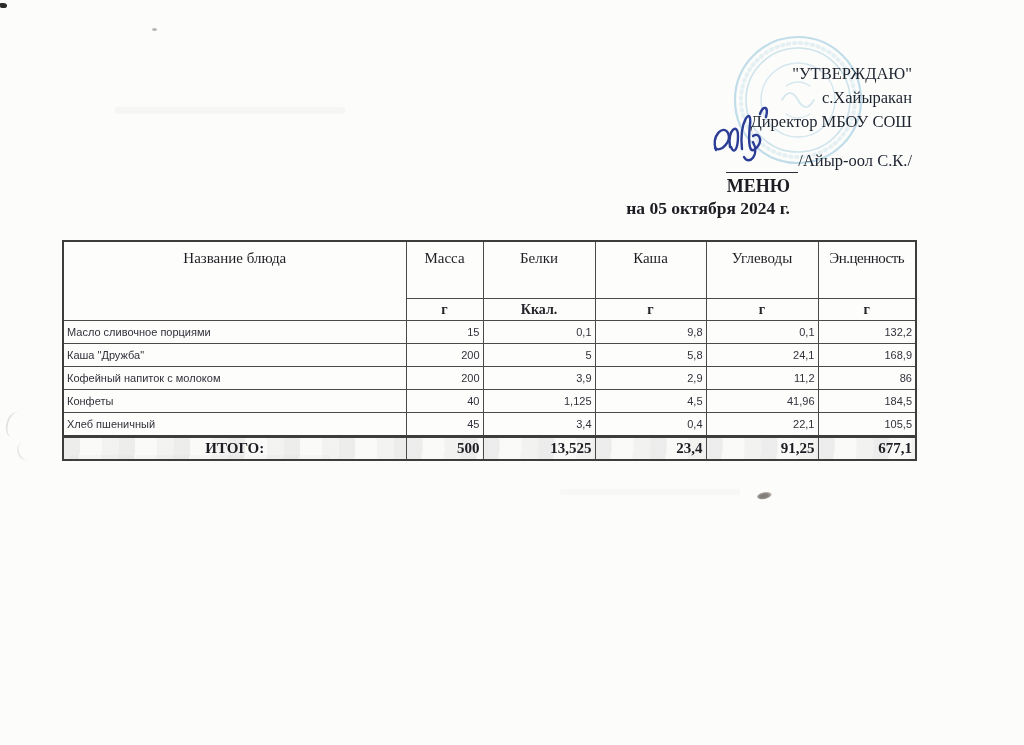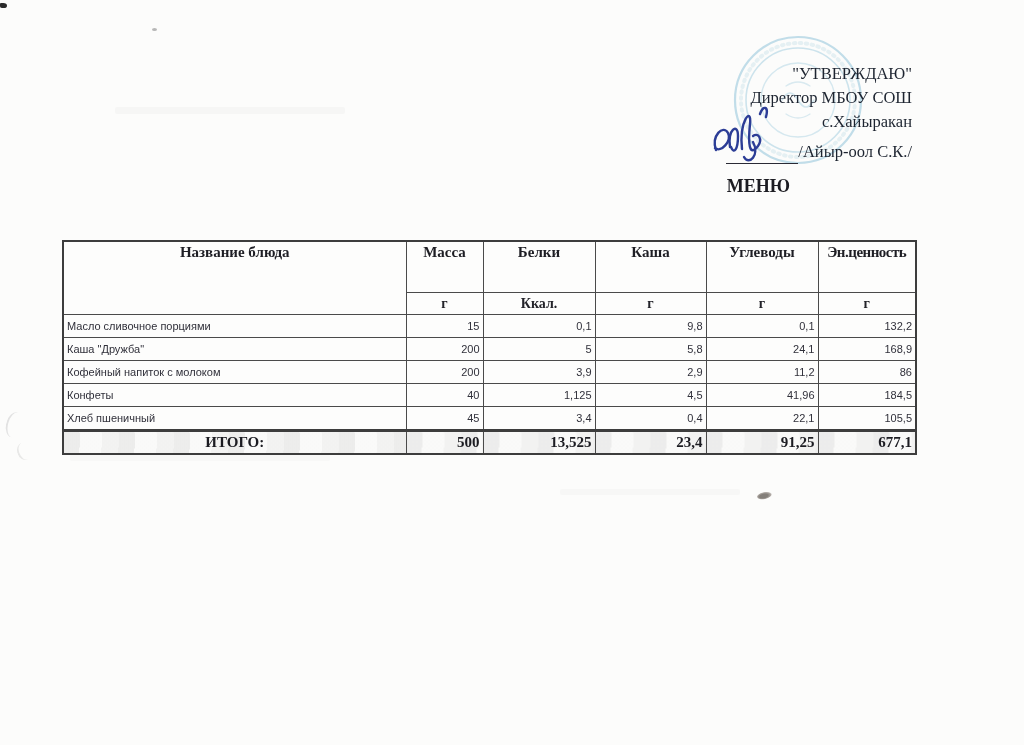--- a/index.html
+++ b/index.html
@@ -8,21 +8,21 @@
     background:#fcfcfb; overflow:hidden;
     font-family:"Liberation Serif", serif;
   }
 
   
   .approval {
     position:absolute; top:62px; right:112px; width:320px;
     text-align:right; font-size:16.5px; line-height:24px; color:#1d2430;
   }
   .approval .sig-row {
-    display:flex; justify-content:flex-end; align-items:flex-end; margin-top:6px;
+    display:flex; justify-content:flex-end; align-items:flex-end; margin-top:15px;
   }
   .sig-underline {
     display:inline-block; width:72px; height:18px;
     border-bottom:1.6px solid #2a2a35;
   }
 
   
   .stamp { position:absolute; left:712px; top:16px; width:172px; height:172px; }
 
   
@@ -39,22 +39,22 @@
   
   table.menu {
     position:absolute; left:62px; top:240px;
     border-collapse:collapse; table-layout:fixed; width:853px;
     background:#fdfdfc;
   }
   table.menu { border:2px solid #3d3d3d; }
   table.menu td { border:1.8px solid #4a4a4a; overflow:hidden; white-space:nowrap; }
 
   tr.h1 td {
-    height:47px; vertical-align:top; text-align:center; padding-top:2px;
-    font-weight:bold; font-size:15px; color:#1e1e24;
+    height:47px; vertical-align:top; text-align:center; padding-top:8px;
+    font-weight:normal; font-size:15px; color:#1e1e24;
   }
   tr.h1 td.c-energy { letter-spacing:-0.5px; padding-left:0; padding-right:0; }
   tr.h2 td {
     height:19px; text-align:center; vertical-align:middle;
     font-weight:bold; font-size:14px; color:#24242a;
   }
   tr.body td {
     height:20px; vertical-align:middle;
     font-family:"Liberation Sans", sans-serif;
     font-size:11px; color:#30303a;
@@ -104,40 +104,41 @@
       <circle cx="86" cy="84" r="57" stroke-width="4" opacity="0.16" stroke-dasharray="1.5 4.5"></circle>
       <circle cx="86" cy="84" r="37" stroke-width="1.4" opacity="0.28"></circle>
       <path d="M70,84 q8,-14 16,0 q8,14 16,0" stroke-width="1.6" opacity="0.3"></path>
       <path d="M74,70 q12,-8 24,0" stroke-width="1.3" opacity="0.25"></path>
       <path d="M74,98 q12,8 24,0" stroke-width="1.3" opacity="0.25"></path>
     </g>
   </svg>
 
   <div class="approval">
     <div>"УТВЕРЖДАЮ"</div>
+    <div>с.Хайыракан</div>
     <div>Директор МБОУ СОШ</div>
-    <div>с.Хайыракан</div>
     <div class="sig-row">
       <span class="sig-underline"></span>
         <span>/Айыр-оол С.К./</span>
     </div>
   </div>
 
   <svg class="signature" viewBox="0 0 115 75">
     <g fill="none" stroke="#2c3d96" stroke-width="2.4" stroke-linecap="round">
       <path d="M8,52 C3,38 15,26 20,35 C24,43 13,55 7,50"></path>
       <path d="M22,49 C19,32 30,24 30,38 C30,51 26,57 23,49"></path>
       <path d="M34,51 C31,22 44,8 42,26 C40,45 41,60 50,48 C55,41 50,34 45,38"></path>
       <path d="M45,44 C52,57 41,68 36,59"></path>
       <path d="M52,16 C55,7 61,8 58,19"></path>
     </g>
   </svg>
 
   <div class="doc-title">
     <div class="t1">МЕНЮ</div>
+    <div class="t2">на 05 октября 2024 г.</div>
   </div>
 
   <table class="menu">
     <colgroup>
       <col style="width:343px">
         <col style="width:77px">
         <col style="width:112px">
       <col style="width:111px">
         <col style="width:112px">
         <col style="width:98px">

